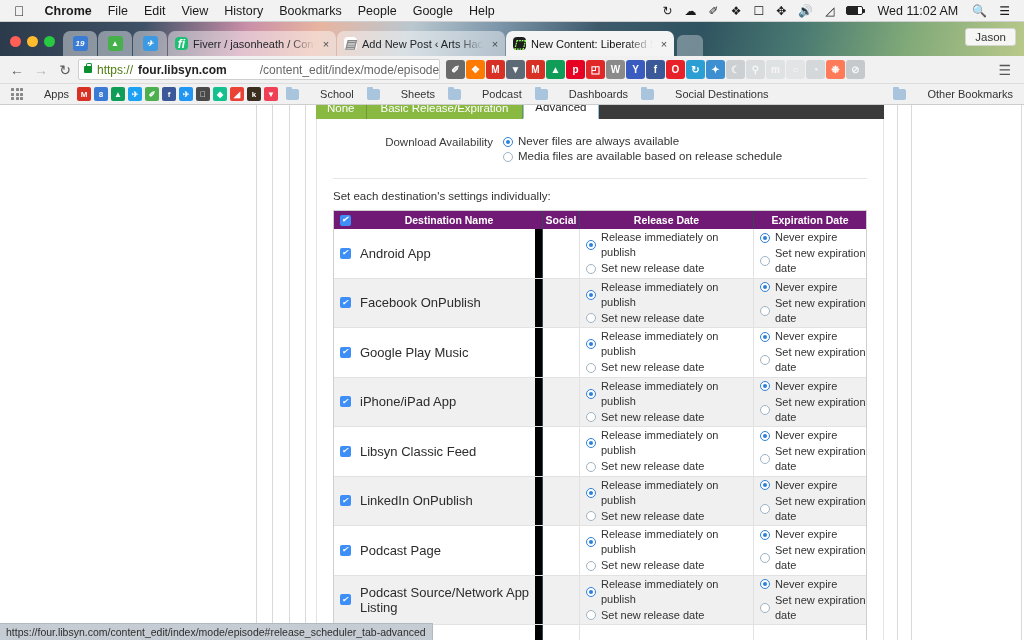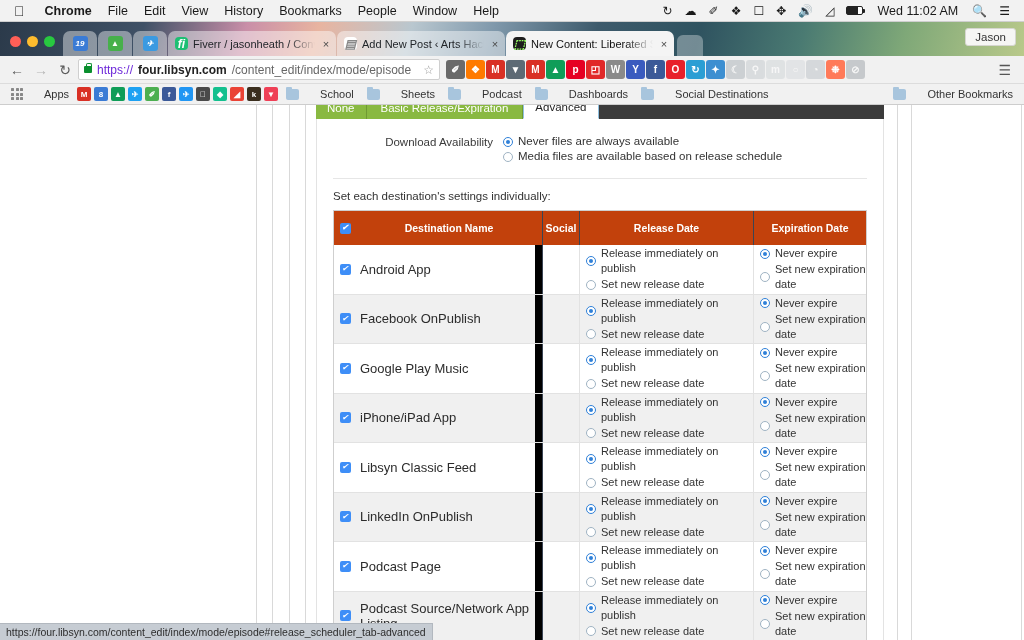--- a/index.html
+++ b/index.html
@@ -79,21 +79,21 @@
   .navbtn { width: 22px; text-align: center; font-size: 14px; color: #5a5a5a; }
   .navbtn.dim { color: #b6b6b6; }
   #urlbox {
     flex: 0 0 auto; width: 362px; height: 21px; background: #fff;
     border: 1px solid #cfcfcf; border-radius: 2px;
     display: flex; align-items: center; padding: 0 5px; gap: 5px;
     font-size: 12px; overflow: hidden;
   }
   .lock { width: 8px; height: 7px; background: #0a8f2e; border-radius: 1px; position: relative; flex: 0 0 8px; }
   .lock:before { content:""; position:absolute; left:2px; top:-3px; width:4px; height:4px; border:1.4px solid #0a8f2e; border-bottom:none; border-radius:2px 2px 0 0; }
-  .u-sch { color: #6d28d9; } .u-host { color: #222; font-weight: bold; } .u-path { color: #666; }
+  .u-sch { color: #4d7c0f; } .u-host { color: #222; font-weight: bold; } .u-path { color: #666; margin-left: 28px; }
   #urlbox .star { margin-left: auto; color: #9b9b9b; font-size: 12px; }
   .extbar { display: flex; align-items: center; gap: 1px; margin-left: 4px; }
   .ext { width: 19px; height: 19px; border-radius: 3px; display: flex; align-items: center; justify-content: center;
          font-size: 10px; color: #fff; font-weight: bold; }
   .ext.pale { opacity: .42; }
   #omnirow .menu3 { margin-left: auto; padding: 0 7px; font-size: 14px; color: #555; }
 
   
   #bmbar {
     height: 21px; background: #f1f1f1; border-bottom: 1px solid #cdcdcd;
@@ -157,21 +157,21 @@
   .radio.on { border-color: #2f80d8; background: #fff; }
   .radio.on:after {
     content: ""; position: absolute; left: 2px; top: 2px; width: 4px; height: 4px;
     border-radius: 50%; background: #2f80d8;
   }
   .hr { margin: 14px 16px 0 16px; border-top: 1px solid #e6e6e6; }
   .setnote { font-size: 11.5px; color: #333; padding: 11px 0 8px 16px; }
 
   
   #desttable { margin: 0 16px; border: 1px solid #cfcfcf; border-bottom: none; }
-  .thead { display: flex; background: #c2410c; color: #fff; height: 34px; align-items: center; }
+  .thead { display: flex; background: #701a75; color: #fff; height: 18px; align-items: center; }
   .th { font-size: 10.5px; font-weight: bold; text-align: center; display: flex; align-items: center; justify-content: center; height: 100%; }
   .c-chk  { flex: 0 0 22px; display: flex; align-items: center; justify-content: center; }
   .c-name { flex: 0 0 186px; }
   .c-stat { flex: 0 0 38px; border-left: 1px solid #3a4454; border-right: 1px solid #3a4454; }
   .c-rel  { flex: 0 0 174px; border-right: 1px solid #3a4454; }
   .c-exp  { flex: 1 1 auto; }
 
   .chk {
     width: 11px; height: 11px; border-radius: 2px; background: #3e8ef7;
     display: flex; align-items: center; justify-content: center; flex: 0 0 11px;
@@ -201,21 +201,21 @@
 
 <div id="menubar">
   <span class="apple"></span>
   <span class="mi app">Chrome</span>
   <span class="mi">File</span>
   <span class="mi">Edit</span>
   <span class="mi">View</span>
   <span class="mi">History</span>
   <span class="mi">Bookmarks</span>
   <span class="mi">People</span>
-  <span class="mi">Window</span>
+  <span class="mi">Google</span>
   <span class="mi">Help</span>
   <span class="right">
     <span class="si">↻</span>
     <span class="si">☁</span>
     <span class="si">✐</span>
     <span class="si">❖</span>
     <span class="si">☐</span>
     <span class="si">✥</span>
     <span class="si">🔊</span>
     <span class="si">◿</span>

